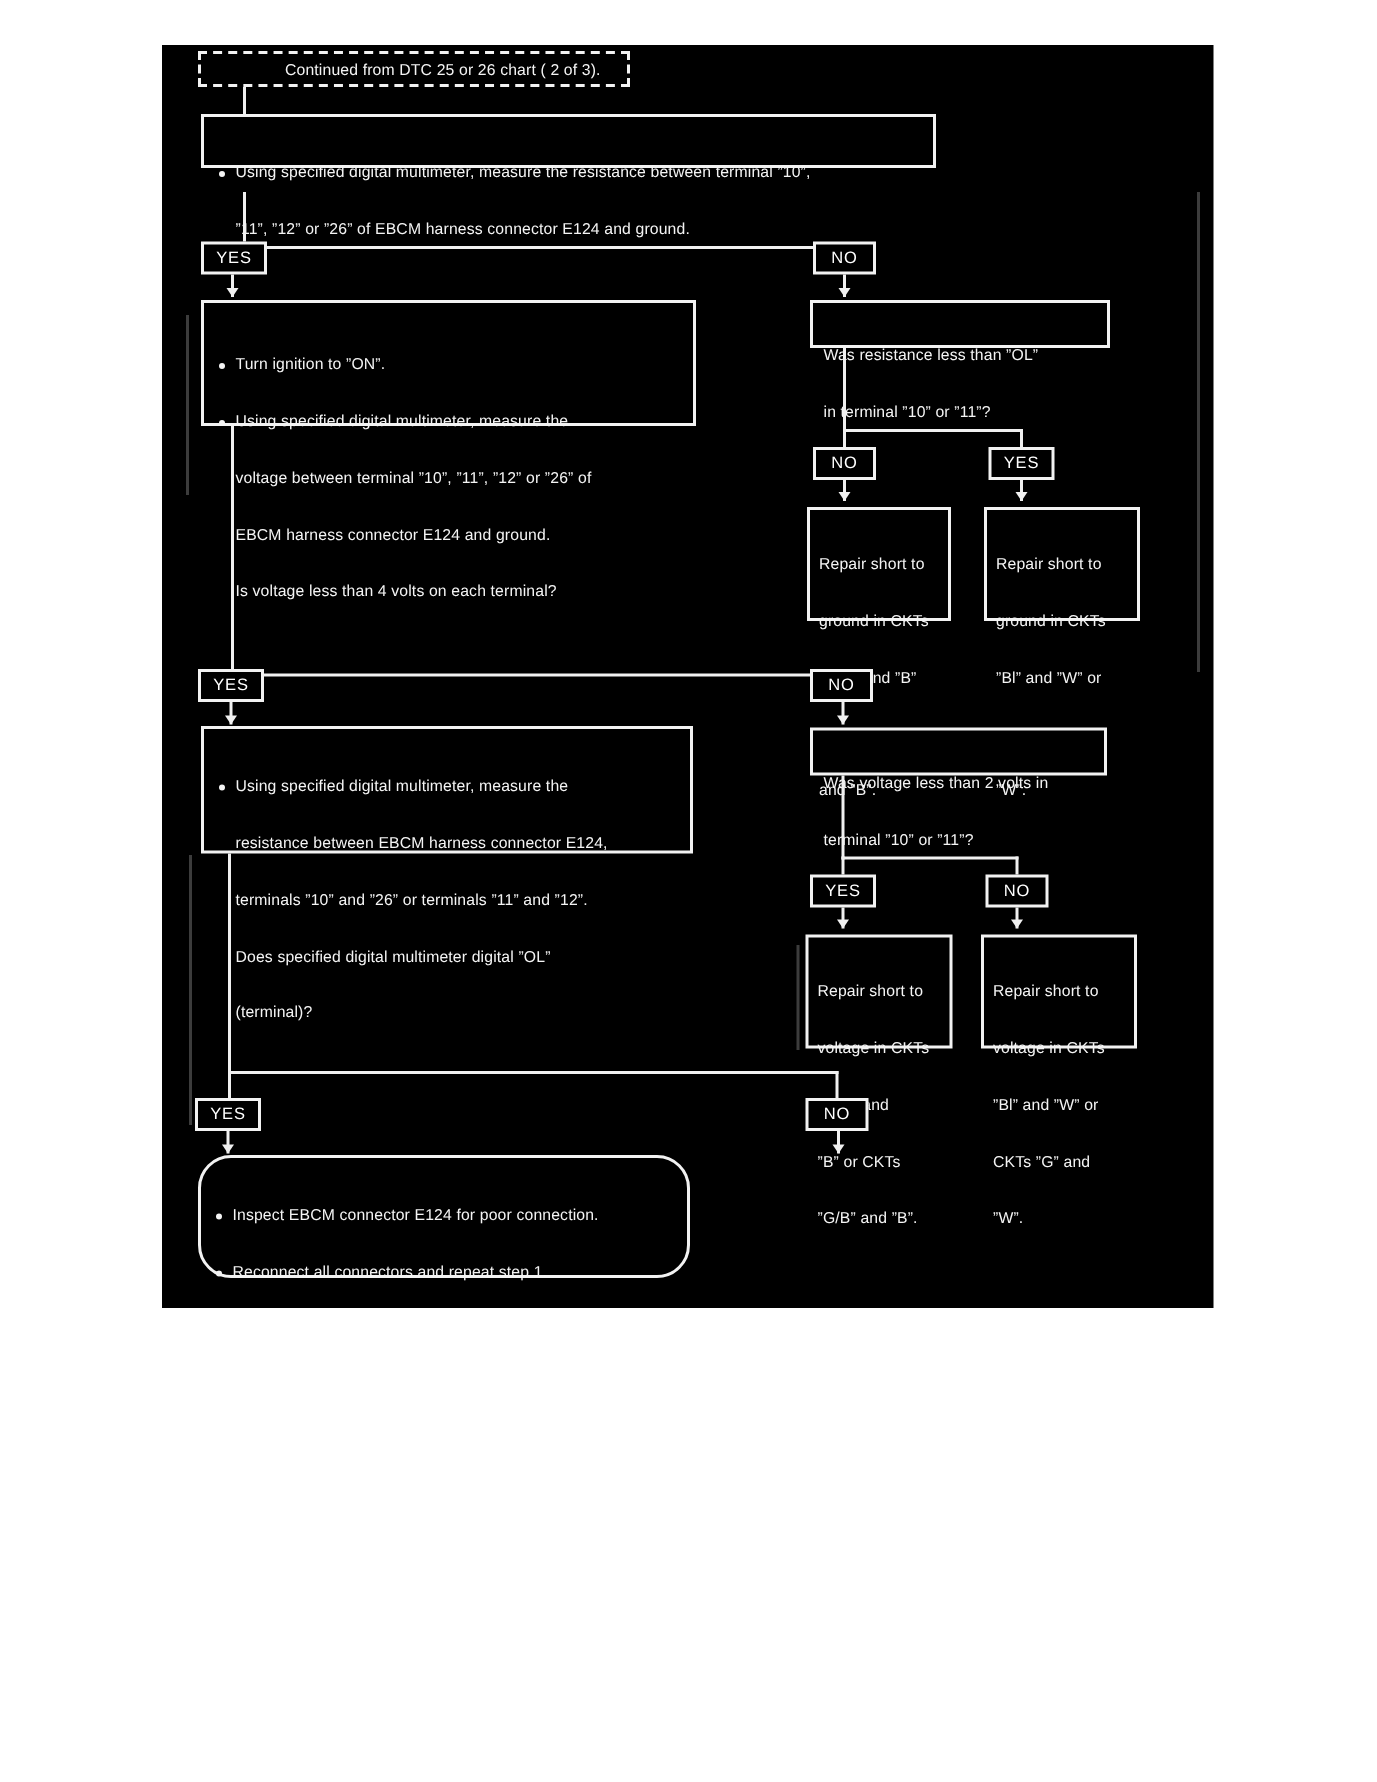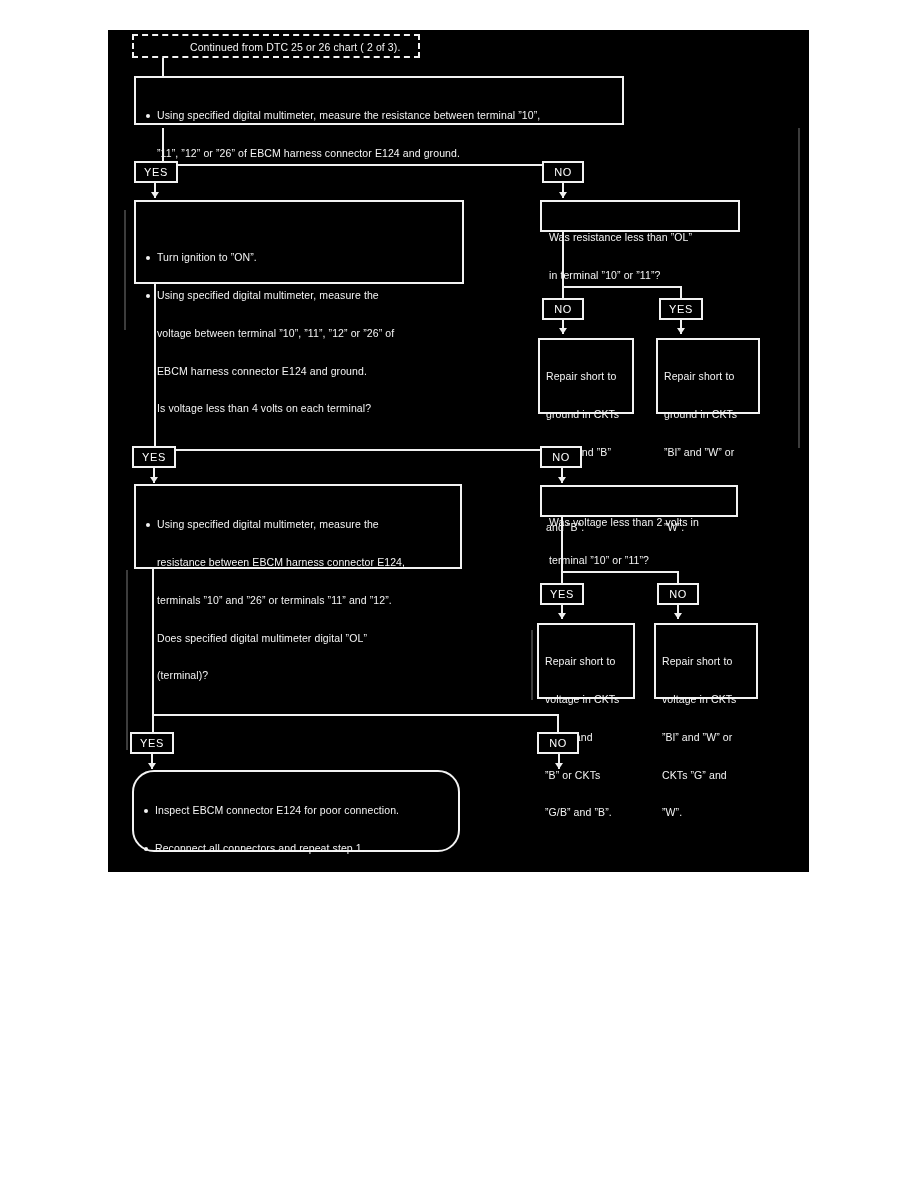--- a/index.html
+++ b/index.html
@@ -44,21 +44,21 @@
 <body>
 
 <div id="page">
 
   <div class="el box dashed" style="left:24px;top:4px;width:288px;height:24px;">
     <div class="txt" style="padding:5px 0 0 8px;font-size:10.5px;margin-left:48px;">Continued from DTC 25 or 26 chart ( 2 of 3).</div>
   </div>
 
   <div class="el ln vline" style="left:54px;top:28px;height:18px;"></div>
 
-  <div class="el box" style="left:26px;top:46px;width:490px;height:49px;">
+  <div class="el box" style="left:26px;top:46px;width:490px;height:36px;">
     <ul class="bullets txt" style="padding:6px 6px 0 8px;">
       <li>Using specified digital multimeter, measure the resistance between terminal ”10”,</li>
       <li class="nobul">”11”, ”12” or ”26” of EBCM harness connector E124 and ground.</li>
     </ul>
   </div>
 
   <div class="el ln vline" style="left:54px;top:98px;height:38px;"></div>
   <div class="el ln hline" style="left:54px;top:134px;width:400px;"></div>
   <div class="el ln vline" style="left:452px;top:134px;height:14px;"></div>
   <div class="el ln vline" style="left:54px;top:134px;height:14px;"></div>
@@ -71,21 +71,21 @@
     <span>NO</span>
   </div>
 
   <div class="el ln vline" style="left:46px;top:153px;height:15px;"></div>
   <div class="el arrow" style="left:43px;top:162px;"></div>
 
   <div class="el ln vline" style="left:454px;top:153px;height:15px;"></div>
   <div class="el arrow" style="left:451px;top:162px;"></div>
 
   <div class="el box" style="left:26px;top:170px;width:330px;height:84px;">
-    <ul class="bullets txt" style="padding:24px 6px 0 8px;">
+    <ul class="bullets txt" style="padding:10px 6px 0 8px;">
       <li>Turn ignition to ”ON”.</li>
       <li>Using specified digital multimeter, measure the</li>
       <li class="nobul">voltage between terminal ”10”, ”11”, ”12” or ”26” of</li>
       <li class="nobul">EBCM harness connector E124 and ground.</li>
       <li class="nobul">Is voltage less than 4 volts on each terminal?</li>
     </ul>
   </div>
 
   <div class="el box" style="left:432px;top:170px;width:200px;height:32px;">
     <div class="txt" style="padding:4px 0 0 7px;">

